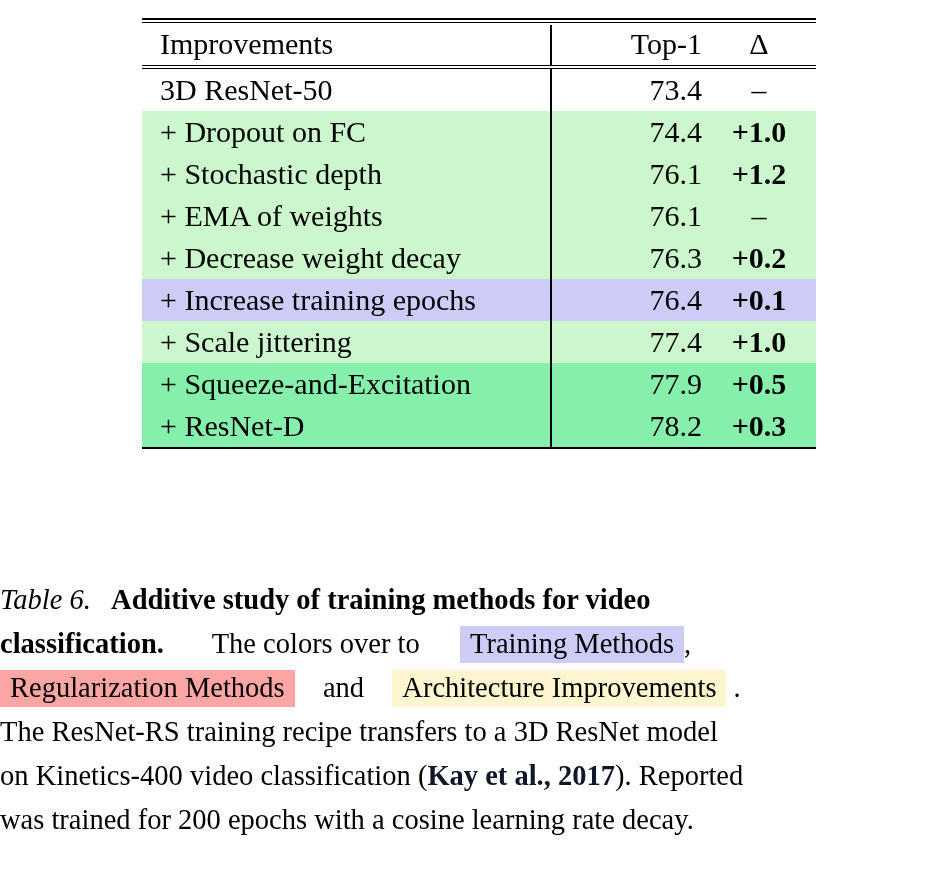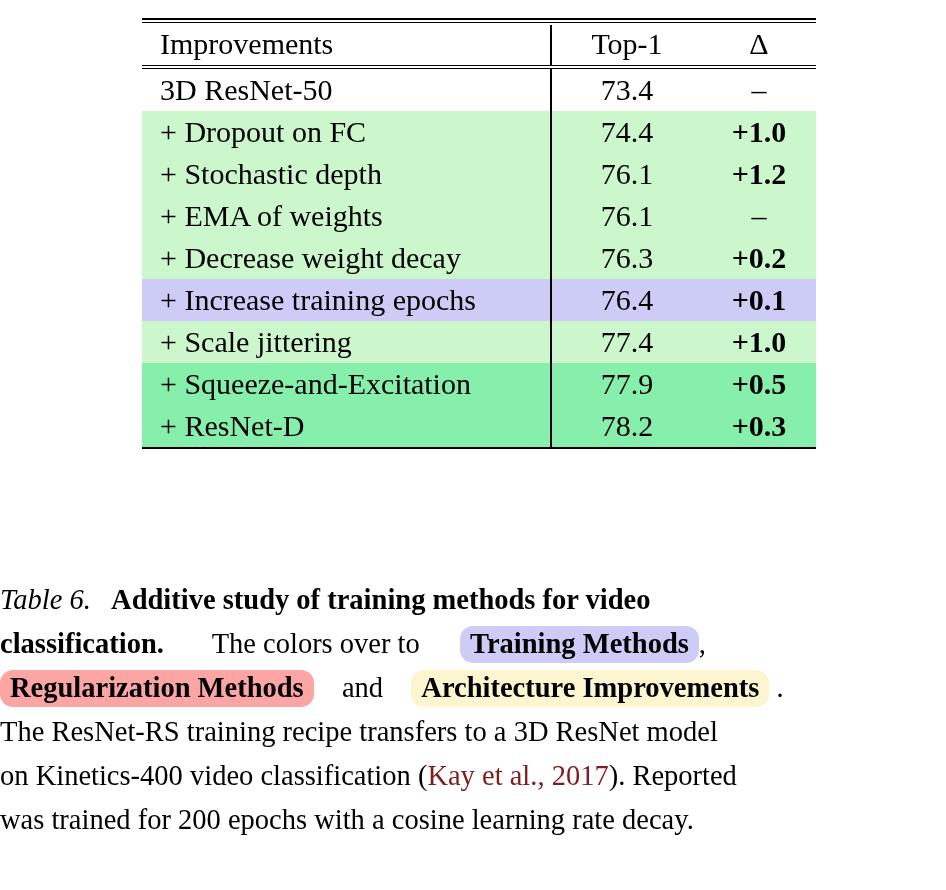--- a/index.html
+++ b/index.html
@@ -19,21 +19,21 @@
   .rule-top2{height:0;border:0;border-top:1.2px solid #000;margin:2.4px 0 0 0;}
   .rule-mid{height:0;border:0;border-top:1.3px solid #000;margin:0;}
   .rule-mid2{height:0;border:0;border-top:1.3px solid #000;margin:1.6px 0 0 0;}
   .rule-bot{height:0;border:0;border-top:2.4px solid #000;margin:0;}
 
   .hdr td{font-size:30px;line-height:1;padding:12px 0 14px 0;}
   .body-row td{font-size:30px;line-height:1;padding:5.5px 0 6.5px 0;margin-top:16px;}
 
   .c-name{width:408px;text-align:left;padding-left:18px !important;box-sizing:border-box;}
   .c-sep{width:2px;padding:0 !important;}
-  .c-top1{width:150px;text-align:center;}
+  .c-top1{width:150px;text-align:right;}
   .c-delta{width:114px;text-align:center;}
 
   .vline{display:block;width:1.6px;background:#000;height:100%;min-height:40px;margin:0 auto;}
   .hdr .vline{height:34px;margin-top:2px;}
   .body-row .vline{height:42px;}
 
   .bold{font-weight:bold;}
 
   .bg-green{background:#ccf7cc;}
   .bg-purple{background:#ccccf7;}
@@ -44,25 +44,25 @@
   td.c-sep{position:relative;}
 
   
   .caption{
     position:absolute;left:0;top:558px;width:946px;
     font-size:28.5px;line-height:44px;text-align:justify;margin-top:20px;
   }
   .cap-line{white-space:nowrap;}
   .cap-lead{font-style:italic;}
   .cap-bold{font-weight:bold;}
-  .hl{padding:2px 10px 4px 10px;font-weight:bold;border-radius:13px;}
+  .hl{padding:2px 10px 4px 10px;font-weight:normal;}
   .hl-purple{background:#ccccf7;}
   .hl-green{background:#fca5a5;}
   .hl-yellow{background:#fcf5d0;}
-  .cite{color:#7f1d1d;}
+  .cite{color:#0f172a;font-weight:bold;}
   .sp{display:inline-block;}
 </style>
 </head>
 <body>
 
 <div class="page">
 
   <div class="table-wrap">
     <hr class="rule-top">
     <hr class="rule-top2">

